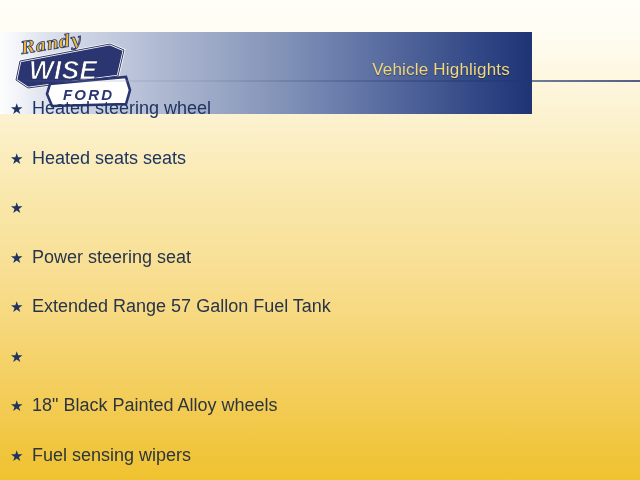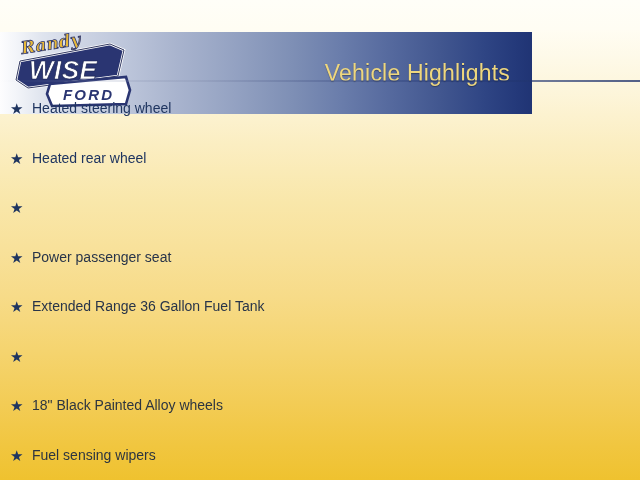--- a/index.html
+++ b/index.html
@@ -68,21 +68,21 @@
       rgba(255,255,255,0) 0%,
       rgba(140,150,180,0.35) 30%,
       rgba(40,60,120,0.55) 70%,
       rgba(25,45,105,0.75) 100%);
   }
 
   #header-title {
     position: absolute;
     right: 22px;
     top: 28px;
-    font-size: 23px;
+    font-size: 17px;
     letter-spacing: 0.2px;
     color: #eed77e;
     text-shadow: 0 1px 1px rgba(0,0,0,0.35);
     white-space: nowrap;
   }
 
   
   #logo {
     position: absolute;
     left: 6px;
@@ -114,21 +114,21 @@
   .hl-star {
     width: 22px;
     font-size: 15px;
     line-height: 1;
     color: #1f3560;
     text-align: left;
     flex: 0 0 auto;
     padding-left: 2px;
   }
   .hl-label {
-    font-size: 14px;
+    font-size: 18px;
     line-height: 1.15;
     color: #24324f;
   }
   
   .hl-item:nth-child(1) .hl-label,
   .hl-item:nth-child(2) .hl-label,
   .hl-item:nth-child(3) .hl-label { color: #1f3560; }
   .hl-item:nth-child(4) .hl-label,
   .hl-item:nth-child(5) .hl-label { color: #283449; }
   .hl-item:nth-child(6) .hl-label,
@@ -175,32 +175,32 @@
 
   <div id="header-rule"></div>
 
   <ul id="highlights">
     <li class="hl-item">
       <span class="hl-star">★</span>
       <span class="hl-label">Heated steering wheel</span>
     </li>
     <li class="hl-item">
       <span class="hl-star">★</span>
-      <span class="hl-label">Heated rear wheel</span>
-    </li>
-    <li class="hl-item">
-      <span class="hl-star">★</span>
-    </li>
-    <li class="hl-item">
-      <span class="hl-star">★</span>
-      <span class="hl-label">Power passenger seat</span>
-    </li>
-    <li class="hl-item">
-      <span class="hl-star">★</span>
-      <span class="hl-label">Extended Range 36 Gallon Fuel Tank</span>
+      <span class="hl-label">Heated seats seats</span>
+    </li>
+    <li class="hl-item">
+      <span class="hl-star">★</span>
+    </li>
+    <li class="hl-item">
+      <span class="hl-star">★</span>
+      <span class="hl-label">Power steering seat</span>
+    </li>
+    <li class="hl-item">
+      <span class="hl-star">★</span>
+      <span class="hl-label">Extended Range 57 Gallon Fuel Tank</span>
     </li>
     <li class="hl-item">
       <span class="hl-star">★</span>
     </li>
     <li class="hl-item">
       <span class="hl-star">★</span>
       <span class="hl-label">18" Black Painted Alloy wheels</span>
     </li>
     <li class="hl-item">
       <span class="hl-star">★</span>

